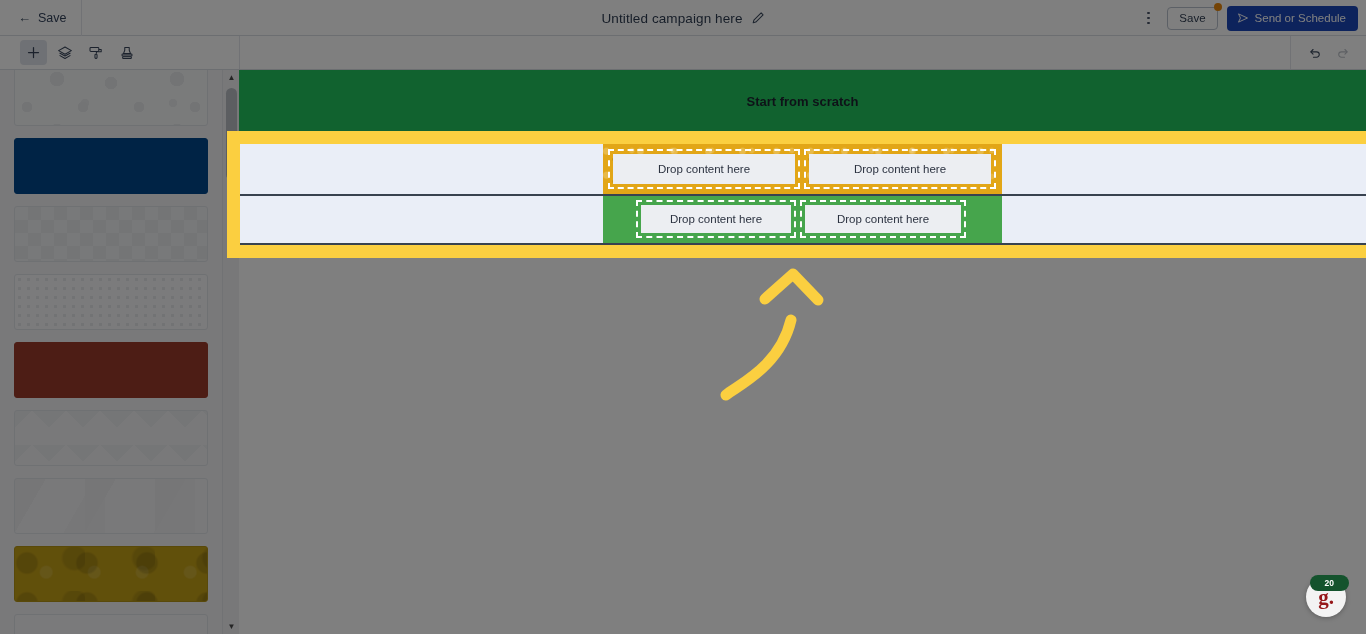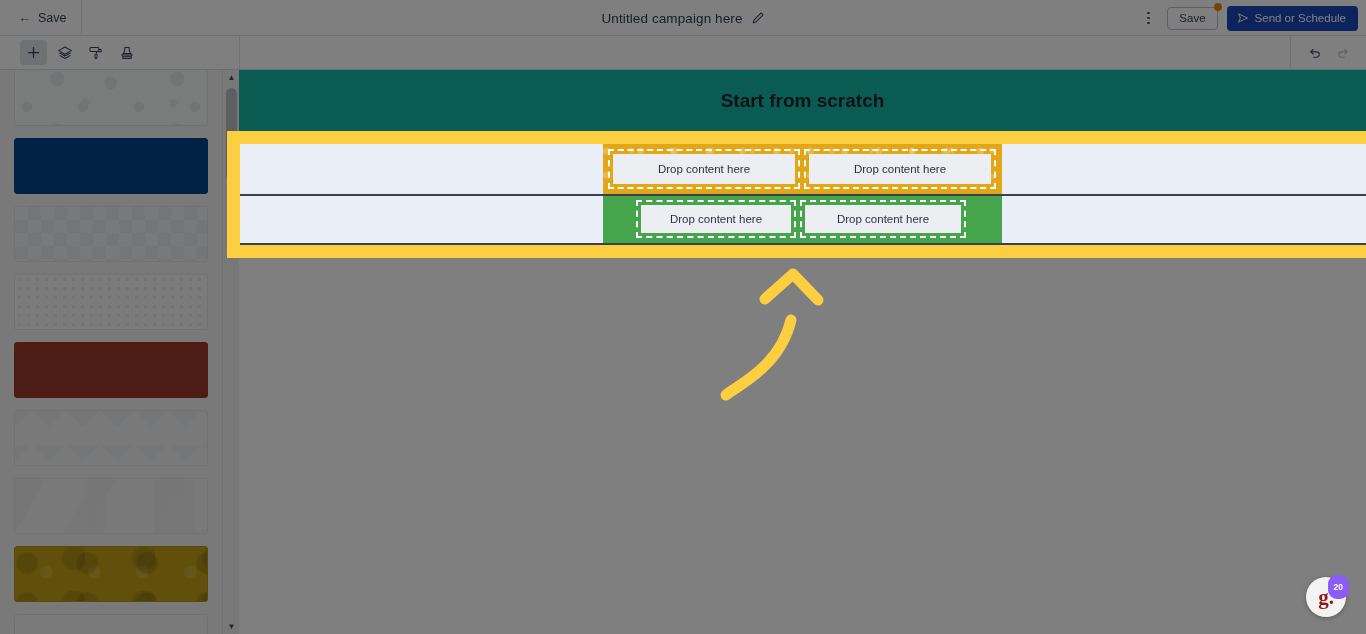--- a/index.html
+++ b/index.html
@@ -164,22 +164,22 @@
   
   .canvas {
     position: absolute; left: 239px; top: 70px; width: 1127px; height: 564px;
     background: #ffffff; overflow: hidden;
   }
   .email-shell {
     position: absolute; left: 0; top: 0; width: 1127px; background: #eaeef7;
   }
   .scratch-title {
     height: 62px; display: flex; align-items: center; justify-content: center;
-    font-size: 19px; font-weight: bold; color: #1d2430;
-    background: #14b8a6;
+    font-size: 13px; font-weight: bold; color: #1d2430;
+    background: #22c55e;
     text-align: center;
   }
   .row {
     position: relative; width: 1127px; height: 52px; background: #eaeef7;
     display: flex; align-items: stretch;
   }
   .row.row-selected { border-top: 2px solid #38424f; border-bottom: 2px solid #38424f; }
   .row-spacer { flex: 0 0 363px; }
   .row-block {
     flex: 0 0 399px; display: flex; align-items: center; justify-content: center;
@@ -230,22 +230,22 @@
     background: #f3f3f3; box-shadow: 0 1px 5px rgba(0,0,0,.28);
     display: flex; align-items: center; justify-content: center;
     cursor: pointer;
   }
   .help-g {
     font-family: "Liberation Serif", serif; font-size: 21px; font-weight: bold;
     color: #96181a; line-height: 1;
   }
   .help-badge {
     position: absolute; top: -2px; right: -3px;
-    min-width: 17px; height: 24px; padding: 0 6px; border-radius: 9px;
-    background: #8b5cf6; color: #fff; font-size: 8.5px; font-weight: bold;
+    min-width: 17px; height: 16px; padding: 0 15px; border-radius: 9px;
+    background: #14532d; color: #fff; font-size: 8.5px; font-weight: bold;
     display: flex; align-items: center; justify-content: center;
   }
 </style>
 </head>
 <body>
 
 <div class="app">
 
   <div class="header">
     <div class="back-btn">

